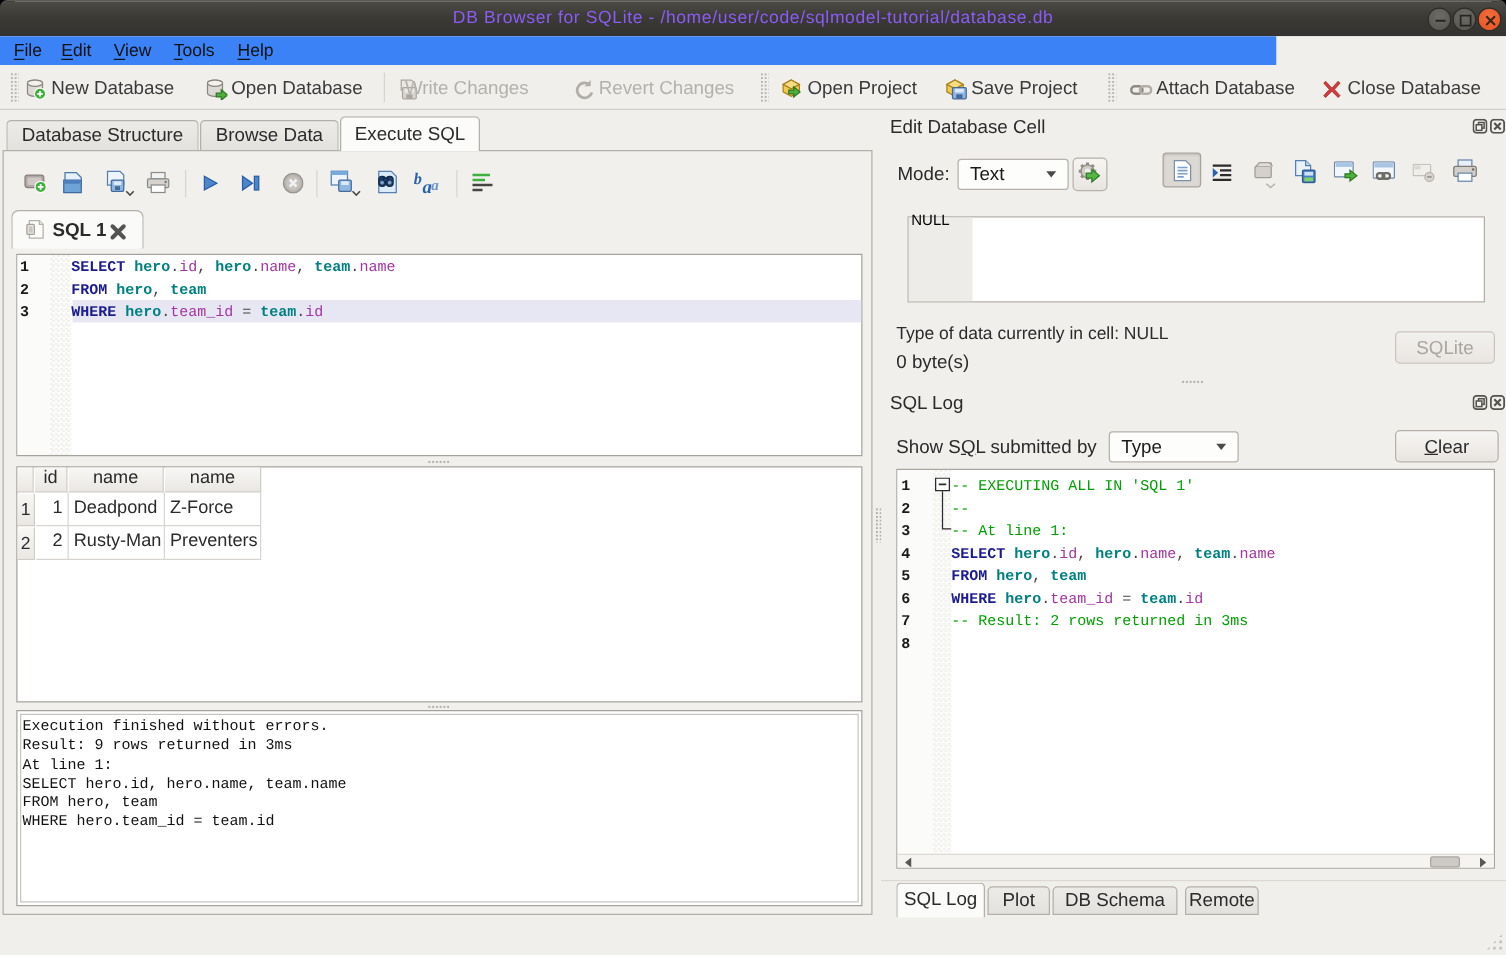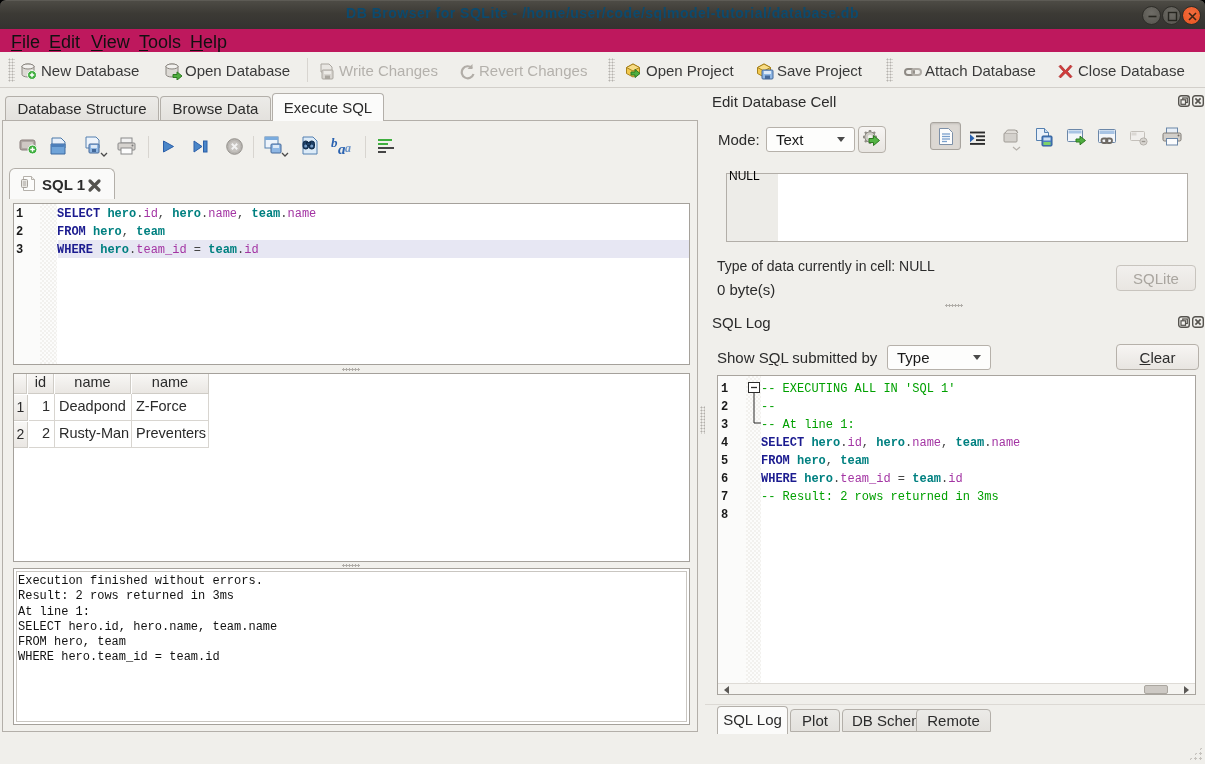--- a/index.html
+++ b/index.html
@@ -1,24 +1,24 @@
 <!DOCTYPE html>
 <html><head><meta charset="utf-8">
 <style>
 *{margin:0;padding:0;box-sizing:border-box}
 html,body{width:1205px;height:764px;background:#f0efeb;overflow:hidden}
 body{font-family:"Liberation Sans",sans-serif;position:relative;color:#2b2b2b}
 .abs{position:absolute}
 
 #titlebar{position:absolute;left:0;top:0;width:1205px;height:29px;background:linear-gradient(#4d4b45,#3c3a35 45%,#343230);border-radius:6px 6px 0 0;border-top:1px solid #5d5b55}
-#title{position:absolute;width:100%;top:5px;text-align:center;color:#0c4a6e;font-weight:bold;font-size:14px;letter-spacing:0.5px}
+#title{position:absolute;width:100%;top:5px;text-align:center;color:#8b5cf6;font-weight:normal;font-size:14px;letter-spacing:0.5px}
 .winbtn{position:absolute;top:6px;width:19px;height:19px;border-radius:50%;background:radial-gradient(circle at 50% 35%,#6e6c66,#55534d);border:1px solid #2e2d29}
 .winbtn svg{position:absolute;left:2px;top:2px}
 
-#menubar{position:absolute;left:0;top:29px;width:1205px;height:23px;background:#be185d;font-size:18px;color:#111}
+#menubar{position:absolute;left:0;top:29px;width:1021px;height:23px;background:#3b82f6;font-size:14px;color:#111}
 .mi{position:absolute;top:3px}
 .mi u{text-decoration-thickness:1px;text-underline-offset:2px}
 
 #toolbar{position:absolute;left:0;top:52px;width:1205px;height:36px;background:#f0efeb;border-bottom:1px solid #d2cfca;font-size:15px;color:#3a3a3a}
 .tbtxt{position:absolute;top:10px}
 .tbtxt.dis{color:#b4b1ac}
 .tbicon{position:absolute;top:11px}
 .tbsep{position:absolute;top:6px;height:24px;width:1px;background:#d8d5d0}
 .handle{position:absolute;width:7px;background:radial-gradient(circle,#b5b2ad 0.9px,transparent 1.1px) 0 0/3px 3px}
 
@@ -113,21 +113,21 @@
 <svg class="abs" style="left:288px;top:73px" width="10" height="6">
       <path d="M1 1 L5 5 L9 1" fill="none" stroke="#4a4a4a" stroke-width="1.5"></path>
     </svg>
 <div class="tbsep" style="left:307px"></div>
 <span class="tbicon" style="left:318px" id="icWrite"><svg width="17" height="17">
         <path d="M3 1h8l3 3v5h-11z" fill="#e9e7e3" stroke="#aaa69f"></path>
         <rect x="4" y="7" width="11" height="9" rx="1" fill="#d8d5d0" stroke="#aaa69f"></rect>
         <rect x="6" y="8" width="7" height="3" fill="#eceae6"></rect>
         <rect x="7" y="12.5" width="5" height="3.5" fill="#aaa69f"></rect>
       </svg></span>
-    <span class="tbtxt dis" style="left:339px">Write Changes</span>
+    <span class="tbtxt dis" style="left:324px">Write Changes</span>
 <span class="tbicon" style="left:458px" id="icRevert"><svg width="17" height="17">
         <path d="M14 5 a6 6 0 1 0 1.5 6" fill="none" stroke="#b1ada7" stroke-width="2.2"></path>
         <path d="M14.5 1 v5 h-5 z" fill="#b1ada7"></path>
       </svg></span>
     <span class="tbtxt dis" style="left:479px">Revert Changes</span>
 <div class="handle" style="left:608px;top:6px;height:24px"></div>
 <span class="tbicon" style="left:625px" id="icOpenPrj"><svg width="18" height="17">
         <path d="M8 1 L14.5 4.5 v6 L8 14 L1.5 10.5 v-6 Z" fill="#f3c94e" stroke="#a8821c"></path>
         <path d="M8 1 L14.5 4.5 L8 8 L1.5 4.5 Z" fill="#f8dc84" stroke="#a8821c"></path>
         <path d="M8 11.5 h4 v-2.6 l5 4.1 -5 4.1 v-2.6 h-4 z" fill="#4fae3f" stroke="#2e7a22" transform="translate(-2,-2.5)"></path>
@@ -272,21 +272,21 @@
 <div class="td" style="left:29px;top:421px;width:26px;text-align:right;padding-right:4px">2</div>
 <div class="td" style="left:55px;top:421px;width:77px;padding-left:4px">Rusty-Man</div>
 <div class="td" style="left:132px;top:421px;width:77px;padding-left:4px">Preventers</div>
 <div class="abs" style="left:342px;top:368px;width:18px;height:3px;background:radial-gradient(circle,#b1aea9 1px,transparent 1.2px) 0 0/3px 3px"></div>
 <div class="abs" style="left:342px;top:564px;width:18px;height:3px;background:radial-gradient(circle,#b1aea9 1px,transparent 1.2px) 0 0/3px 3px"></div>
 <div class="abs" style="left:700px;top:406px;width:6px;height:28px;background:radial-gradient(circle,#b1aea9 0.9px,transparent 1.1px) 0 0/3px 3px"></div>
 <div id="outframe">
     <div class="inner"></div>
   </div>
 <div id="outtext">Execution finished without errors.
-Result: 2 rows returned in 3ms
+Result: 9 rows returned in 3ms
 At line 1:
 SELECT hero.id, hero.name, team.name
 FROM hero, team
 WHERE hero.team_id = team.id</div>
 <div id="dock"></div>
 <div id="dockcontent">
 <span class="abs" style="left:712px;top:93px;font-size:15px">Edit Database Cell</span>
 <svg class="dockico" style="left:1178px;top:95px" width="12" height="12">
       <rect x="0.7" y="0.7" width="10.6" height="10.6" rx="2.6" fill="none" stroke="#55534e" stroke-width="1.4"></rect>
       <rect x="4.8" y="3" width="4.5" height="4.5" fill="none" stroke="#55534e" stroke-width="1.2"></rect>
@@ -440,21 +440,21 @@
       <path d="M2 0 L7 4 L2 8 Z" fill="#5a5855"></path>
     </svg>
 <div class="abs" style="left:426px;top:1px;width:24px;height:9px;background:#cdc9c4;border:1px solid #aaa69f;border-radius:2px"></div>
 </div>
 <div class="btab" style="left:790px;width:50px">
     <span>Plot</span>
   </div>
 <div class="btab" style="left:842px;width:100px">
     <span>DB Schema</span>
   </div>
-<div class="btab" style="left:916px;width:75px">
+<div class="btab" style="left:948px;width:59px">
     <span>Remote</span>
   </div>
 <div id="btabActive" style="left:717px;width:71px">
     <span>SQL Log</span>
   </div>
 <div id="statusbar"></div>
 <span class="abs" style="left:1140px;top:776px;font-size:13px;color:#0f172a">UTF-8</span>
 <div class="abs" style="left:705px;top:704px;width:500px;height:1px;background:#dcd9d4"></div>
 <div class="abs" style="left:1188px;top:746px;width:15px;height:15px;background:radial-gradient(circle,#c5c2bd 1.1px,transparent 1.3px) 0 0/5px 5px;clip-path:polygon(100% 0,100% 100%,0 100%)"></div>
 

